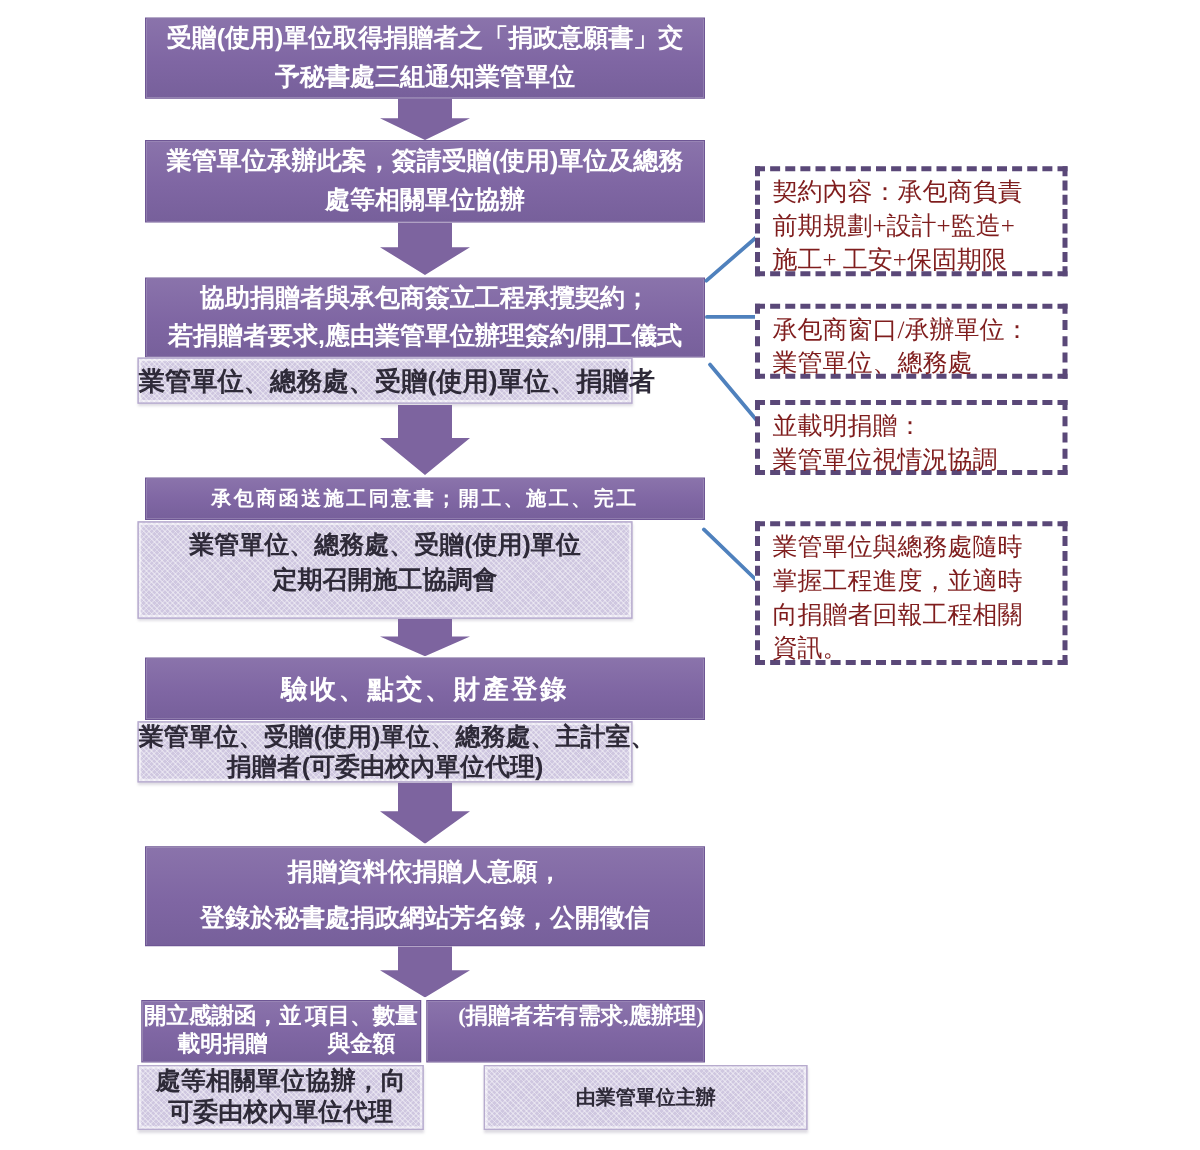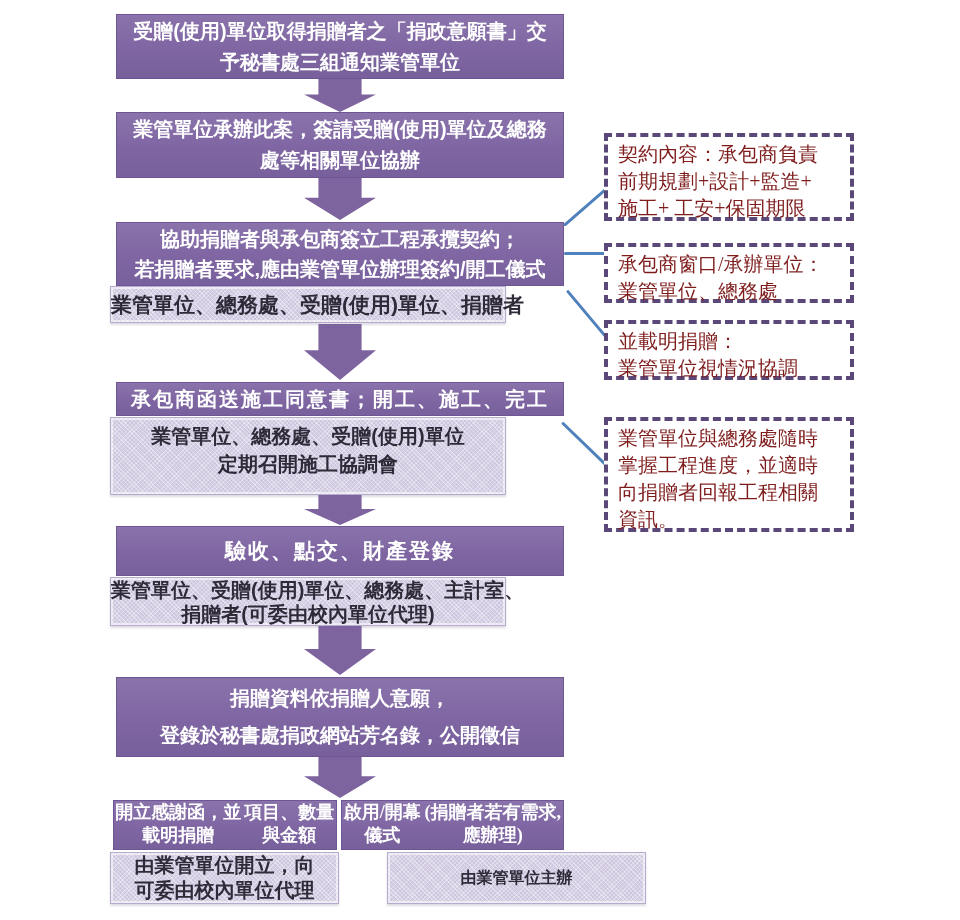--- a/index.html
+++ b/index.html
@@ -79,21 +79,21 @@
 
   <div class="box f20" style="top:222px;height:64px;">
     <div class="line">協助捐贈者與承包商簽立工程承攬契約；</div>
     <div class="line">若捐贈者要求,應由業管單位辦理簽約/開工儀式</div>
   </div>
   <div class="sub" style="top:286px;height:37px;font-size:21px;">
     <div class="line">業管單位、總務處、受贈(使用)單位、捐贈者</div>
   </div>
   <div class="arrow" style="top:324px;height:56px;"></div>
 
-  <div class="box" style="top:382px;height:34px;font-size:20px;letter-spacing:2px;">
+  <div class="box" style="top:382px;height:34px;font-size:16px;letter-spacing:2px;">
     <div class="line">承包商函送施工同意書；開工、施工、完工</div>
   </div>
   <div class="sub" style="top:417px;height:78px;justify-content:flex-start;padding-top:4px;font-size:20px;line-height:28px;">
     <div class="line">業管單位、總務處、受贈(使用)單位</div>
     <div class="line">定期召開施工協調會</div>
   </div>
   <div class="arrow" style="top:495px;height:30px;"></div>
 
   <div class="box" style="top:526px;height:50px;font-size:21px;letter-spacing:2px;">
     <div class="line">驗收、點交、財產登錄</div>
@@ -108,25 +108,24 @@
     <div class="line">捐贈資料依捐贈人意願，</div>
     <div class="line">登錄於秘書處捐政網站芳名錄，公開徵信</div>
   </div>
   <div class="arrow" style="top:757px;height:41px;"></div>
 
   <div class="bottom-header f18" style="left:113px;top:800px;width:224px;height:50px;">
     <div class="line">開立感謝函，並載明捐贈</div>
     <div class="line">項目、數量與金額</div>
   </div>
   <div class="bottom-header f18" style="left:341px;top:800px;width:223px;height:50px;">
-    <div class="line">啟用/開幕儀式</div>
     <div class="line">(捐贈者若有需求,應辦理)</div>
   </div>
   <div class="sub" style="left:110px;top:852px;width:229px;height:52px;font-size:20px;line-height:25px;">
-    <div class="line">由業管單位開立，向</div>
+    <div class="line">處等相關單位協辦，向</div>
     <div class="line">可委由校內單位代理</div>
   </div>
   <div class="sub" style="left:341px;top:852px;width:259px;height:52px;font-size:16px;margin-left:46px;">
     <div class="line">由業管單位主辦</div>
   </div>
 
   <div class="conn" style="left:564px;top:224px;width:59px;transform:rotate(-41deg);"></div>
   <div class="conn" style="left:564px;top:252px;width:44px;"></div>
   <div class="conn" style="left:567px;top:289px;width:63px;transform:rotate(50deg);"></div>
   <div class="conn" style="left:562px;top:421px;width:69px;transform:rotate(44deg);"></div>

